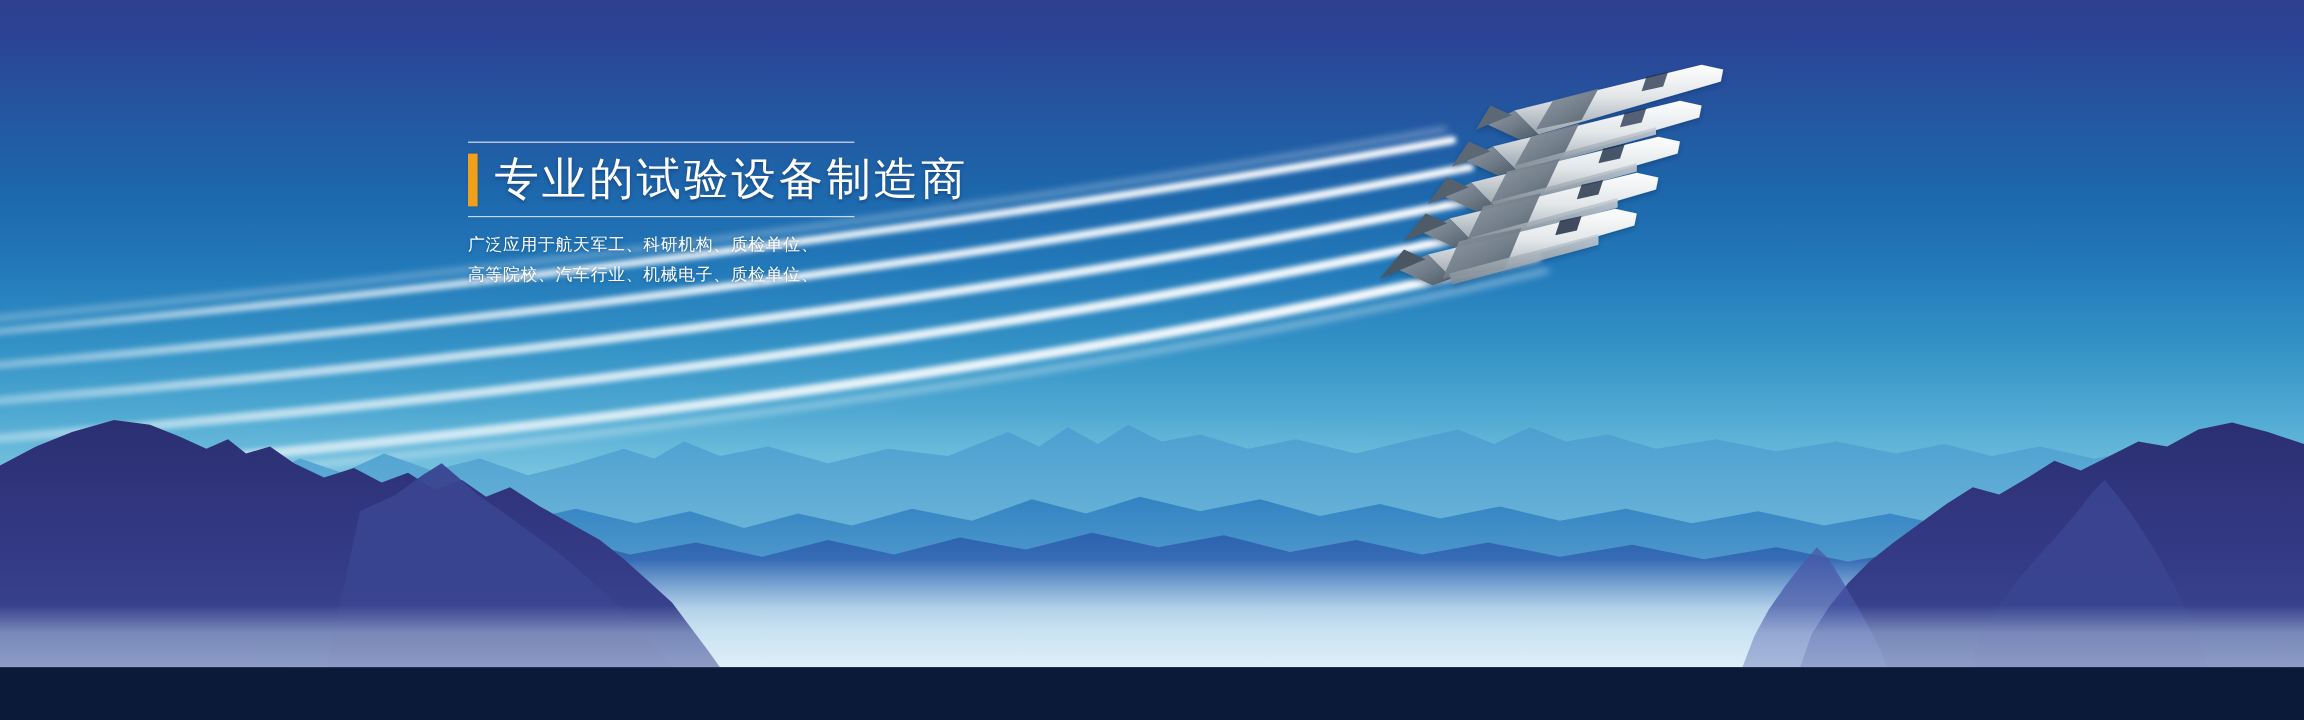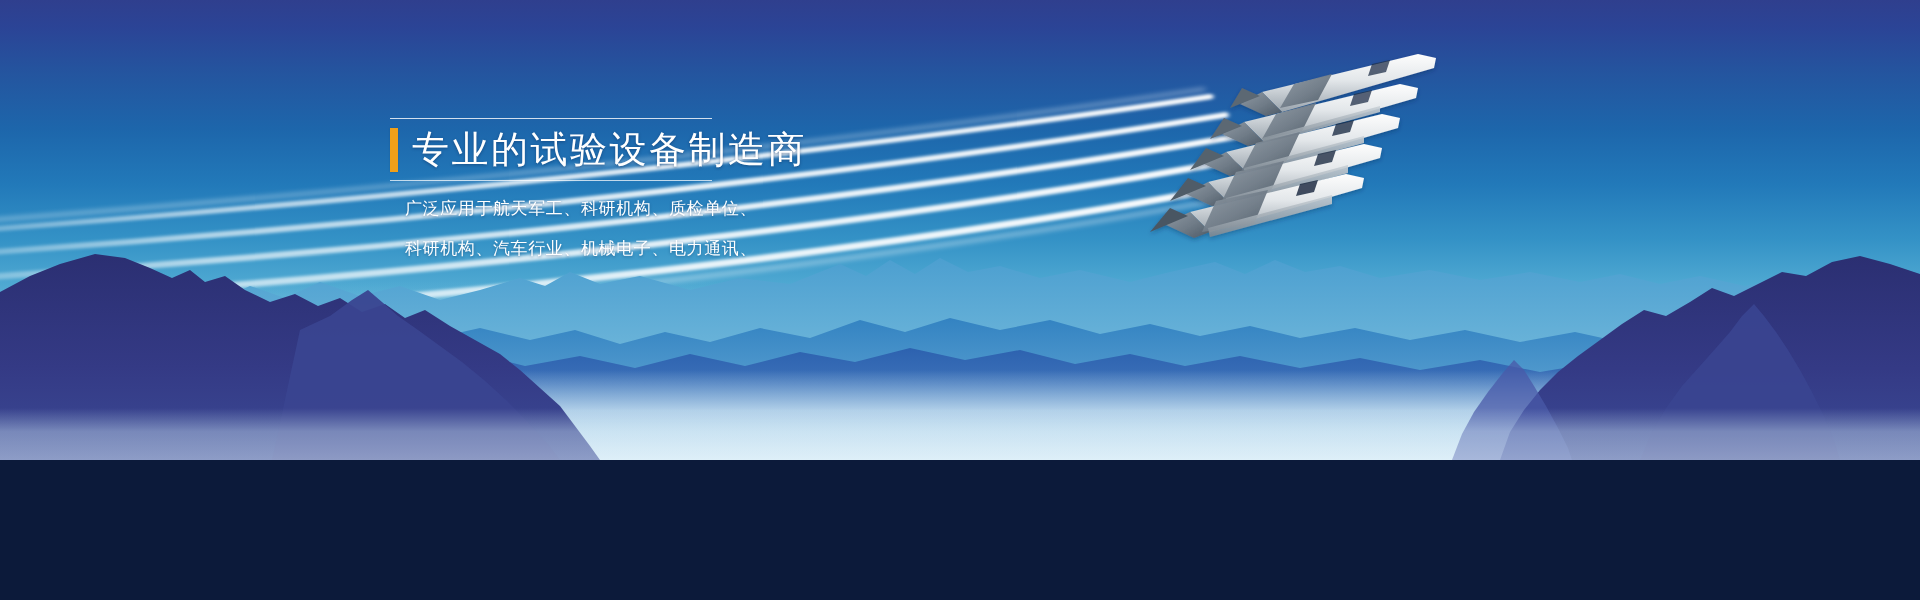--- a/index.html
+++ b/index.html
@@ -1,19 +1,19 @@
 <!DOCTYPE html>
 <html><head>
 <meta charset="utf-8">
 <title>Banner</title>
 <style>
   html,body{margin:0;padding:0;background:#0c1a3a;}
   *{box-sizing:border-box;}
   #banner{
-    position:relative;width:1920px;height:460px;overflow:hidden;
+    position:relative;width:1920px;height:556px;overflow:hidden;
     font-family:"Liberation Sans","DejaVu Sans",sans-serif;
   }
 
   
   .sky{position:absolute;inset:0;
     background:linear-gradient(to bottom,
       #2f3f8e 0%,
       #2b4496 6%,
       #24559f 16%,
       #1d66ab 28%,
@@ -49,21 +49,21 @@
   .title-row{display:flex;align-items:stretch;margin:9px 0 8px 0;}
   .accent-bar{width:8px;background:#f0a019;margin-right:14px;flex:0 0 8px;
     box-shadow:0 0 2px rgba(0,0,0,.15);}
   .title{
     color:#ffffff;font-size:37px;line-height:44px;letter-spacing:2.5px;
     font-weight:400;white-space:nowrap;
     text-shadow:0 1px 3px rgba(10,35,80,.45);
   }
   .sub{margin-top:10px;padding-left:0;}
   .sub p{
-    margin:15px;color:#ffffff;font-size:17px;line-height:25px;letter-spacing:.6px;
+    margin:0;color:#ffffff;font-size:14px;line-height:25px;letter-spacing:.6px;
     white-space:nowrap;text-shadow:0 1px 3px rgba(10,35,80,.40);
   }
 </style>
 </head>
 <body>
 
 <div id="banner">
 
   <div class="sky"></div>
   <div class="sky-warm"></div>
@@ -221,17 +221,17 @@
 
     <div class="title-row">
       <div class="accent-bar"></div>
       <div class="title">专业的试验设备制造商</div>
     </div>
 
     <div class="rule bottom"></div>
 
     <div class="sub">
       <p>广泛应用于航天军工、科研机构、质检单位、</p>
-      <p>科研机构、汽车行业、机械电子、电力通讯、</p>
+      <p>高等院校、汽车行业、机械电子、质检单位、</p>
     </div>
   </div>
 
 </div>
 
 </body></html>

